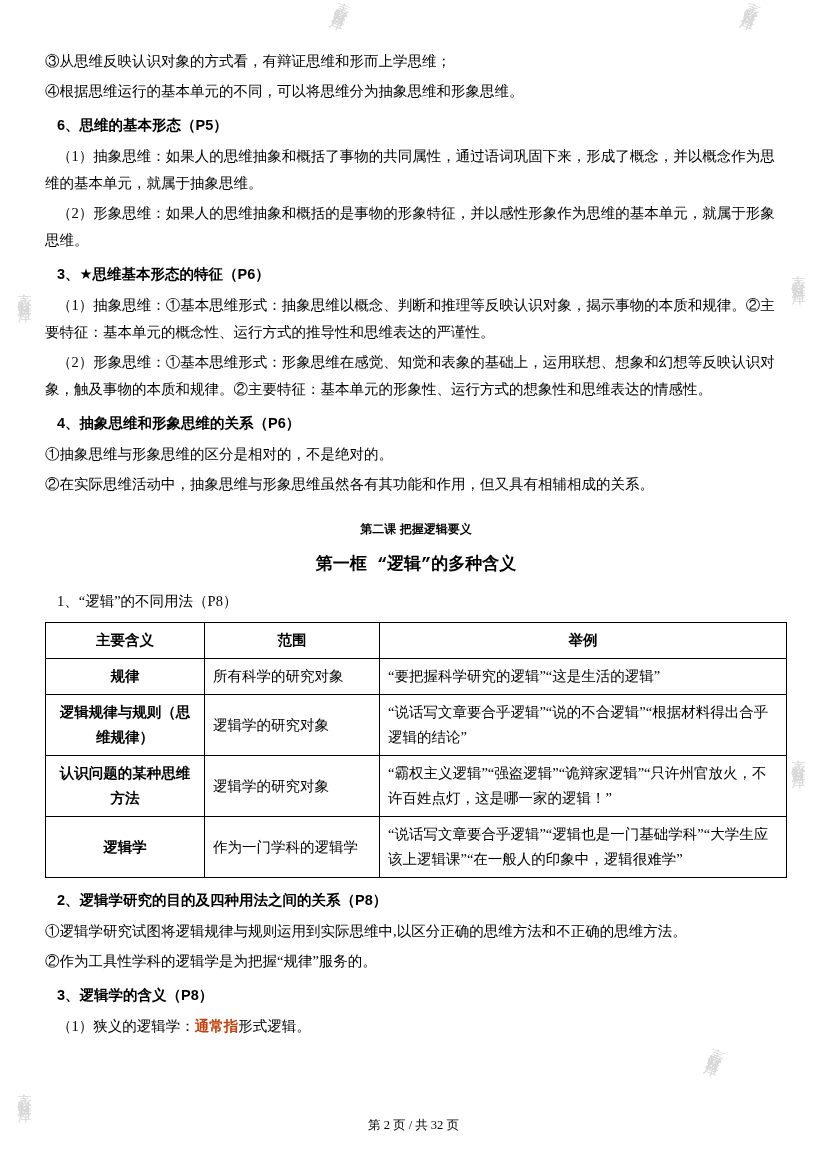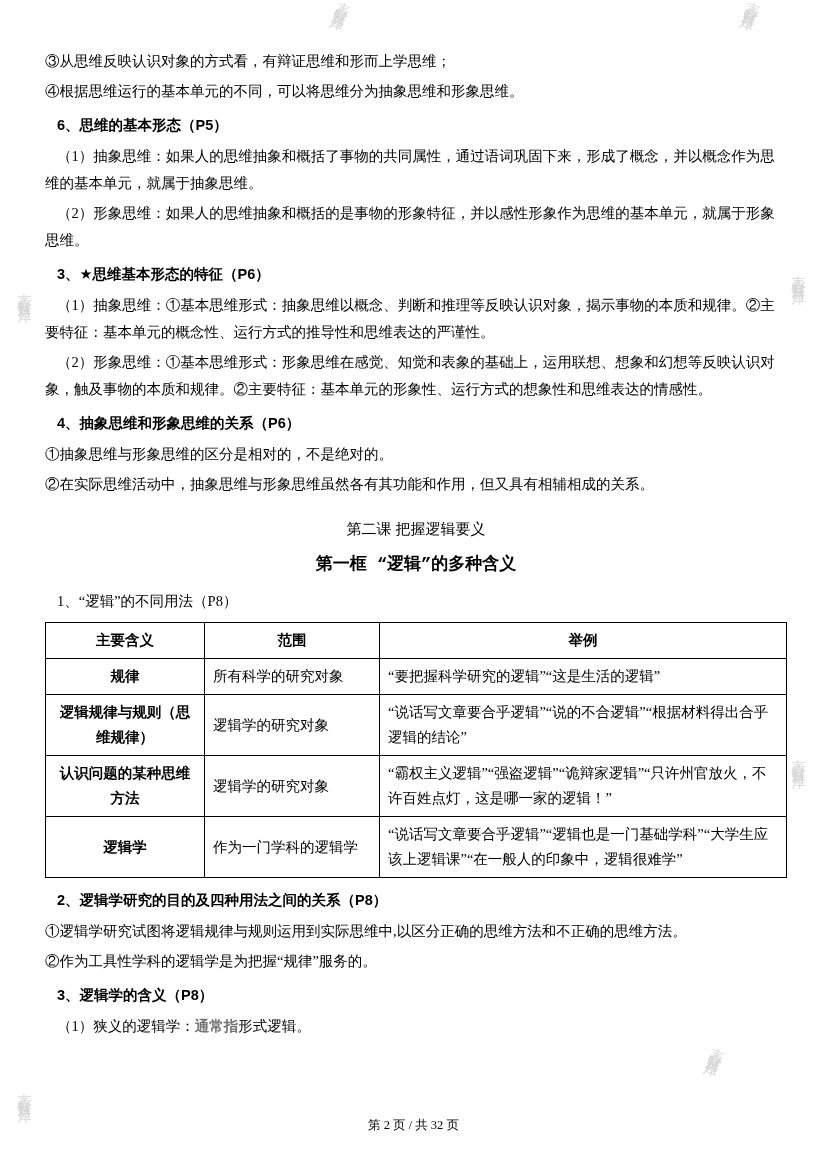--- a/index.html
+++ b/index.html
@@ -28,22 +28,22 @@
   .heading {
     font-size: 14.5px;
     font-weight: bold;
     line-height: 27px;
     margin: 7px 0 3px;
     text-indent: 12px;
     font-family: "Liberation Sans", "DejaVu Sans", sans-serif;
   }
   .lesson-title {
     text-align: center;
-    font-size: 15px;
-    font-weight: normal;
+    font-size: 12px;
+    font-weight: bold;
     line-height: 30px;
     margin: 16px 0 8px;
     font-family: "Liberation Sans", "DejaVu Sans", sans-serif;
   }
   .frame-title {
     text-align: center;
     font-size: 17px;
     font-weight: bold;
     line-height: 26px;
     margin: 6px 0 10px;
@@ -67,21 +67,21 @@
     font-family: "Liberation Sans", "DejaVu Sans", sans-serif;
   }
   td.cell-meaning {
     width: 142px;
     text-align: center;
     font-weight: bold;
     font-family: "Liberation Sans", "DejaVu Sans", sans-serif;
   }
   td.cell-scope { width: 158px; text-align: left; }
   td.cell-example { text-align: left; }
-  .red { color: #737373; font-weight: bold; }
+  .red { color: #c2410c; font-weight: bold; }
   .footer {
     position: absolute;
     left: 0; right: 0;
     bottom: 36px;
     text-align: center;
     font-size: 12.5px;
     line-height: 16px;
   }
   .wm {
     position: absolute;

